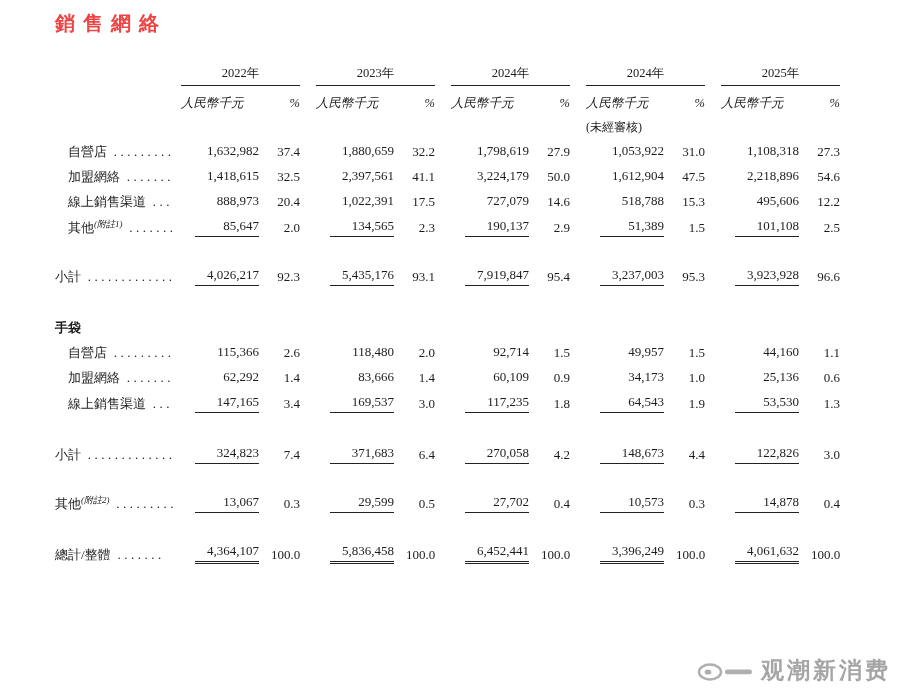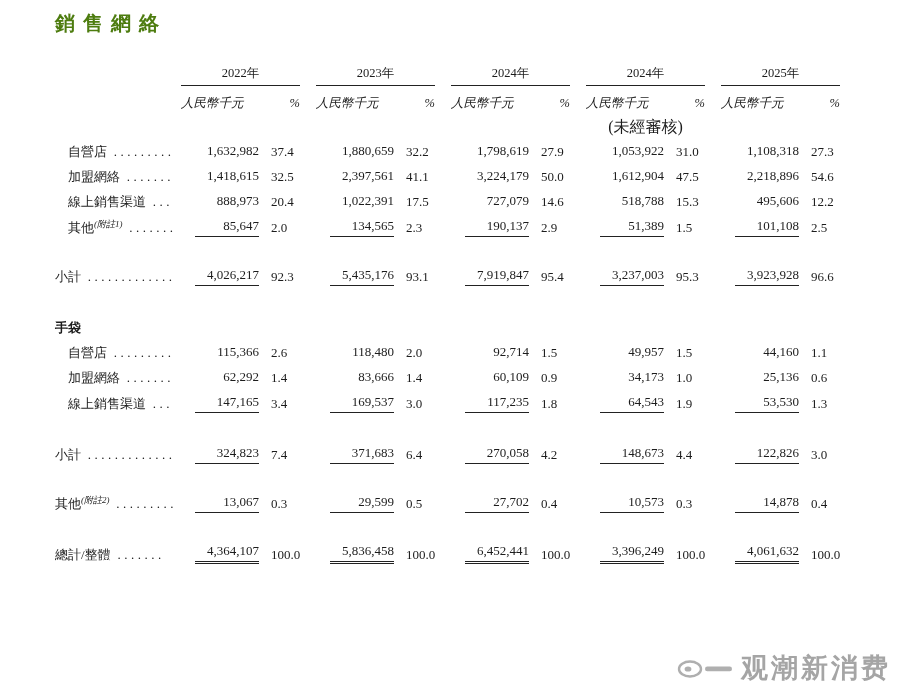--- a/index.html
+++ b/index.html
@@ -1,47 +1,47 @@
 <!DOCTYPE html>
 <html><head>
 <meta charset="utf-8">
 <style>
   html,body{margin:0;padding:0;}
   body{
     width:899px;height:688px;background:#ffffff;overflow:hidden;position:relative;
     font-family:"Liberation Serif","DejaVu Serif",serif;color:#1c1c1c;
   }
   .page{padding:10px 46px 0 55px;}
-  .page-title{font-size:20px;font-weight:bold;letter-spacing:8px;margin:0;color:#4d7c0f;}
+  .page-title{font-size:20px;font-weight:bold;letter-spacing:8px;margin:0;color:#ef4444;}
   table.fin{border-collapse:collapse;margin-top:24px;width:801px;table-layout:fixed;}
   td{font-size:13px;line-height:18px;padding:3px 0;vertical-align:bottom;white-space:nowrap;}
   
   .grp-cell div{border-bottom:1.5px solid #222;margin-right:16px;text-align:center;
     font-weight:bold;font-size:12.5px;padding-bottom:4px;}
   .yr-cell div{border-bottom:1.5px solid #222;margin-right:16px;text-align:center;
     font-weight:normal;font-size:12.5px;padding-bottom:3px;}
   .amt-h{text-align:left;font-style:italic;font-size:12.5px;padding-top:5px;}
   .pct-h{text-align:right;font-style:italic;font-size:12.5px;padding-right:16px;padding-top:5px;}
-  .note-cell div{margin-right:16px;text-align:center;font-size:16px;}
+  .note-cell div{margin-right:16px;text-align:left;font-size:12px;}
   
   .lbl{text-align:left;}
   .indent{padding-left:13px;font-family:Liberation Serif, serif;}
   .section{font-weight:bold;}
   .dots{letter-spacing:3.5px;}
   sup.fn{font-style:italic;font-size:9px;line-height:0;}
   td.amt{text-align:right;padding-right:12px;}
-  td.pct{padding-right:16px;}
+  td.pct{text-align:right;padding-right:16px;}
   .num{display:inline-block;min-width:64px;text-align:right;padding-bottom:1px;}
   .u1{border-bottom:1.2px solid #222;}
   .u2{border-bottom:3px double #222;}
   tr.gapped td{padding-top:var(--gap);}
   
   .watermark{
     position:absolute;right:8px;bottom:2px;display:flex;align-items:center;gap:6px;
-    color:#8f8f8f;opacity:.8;font-weight:bold;font-size:27px;letter-spacing:3px;
+    color:#8f8f8f;opacity:.8;font-weight:bold;font-size:23px;letter-spacing:3px;
     font-family:"Liberation Sans","DejaVu Sans",sans-serif;
     text-shadow:1px 1px 0 #ffffff;
   }
   .watermark svg{opacity:.9;}
 </style>
 </head>
 <body>
 
 <div class="page">
   <h1 class="page-title">銷售網絡</h1>

